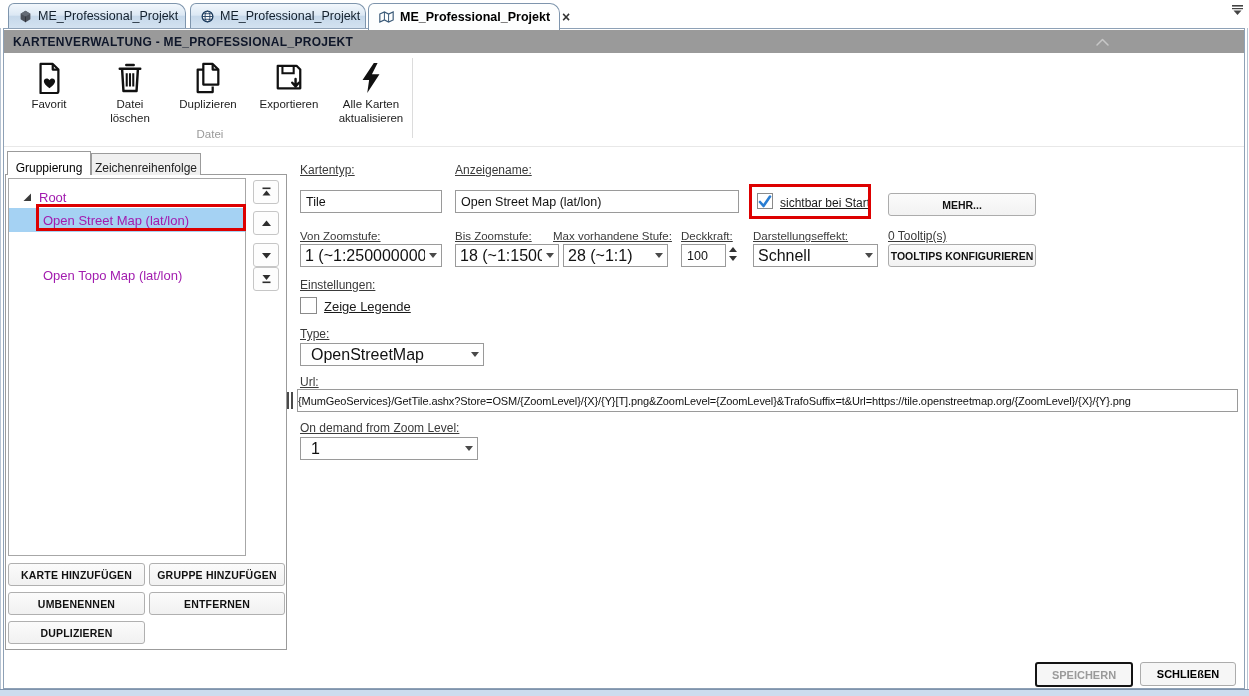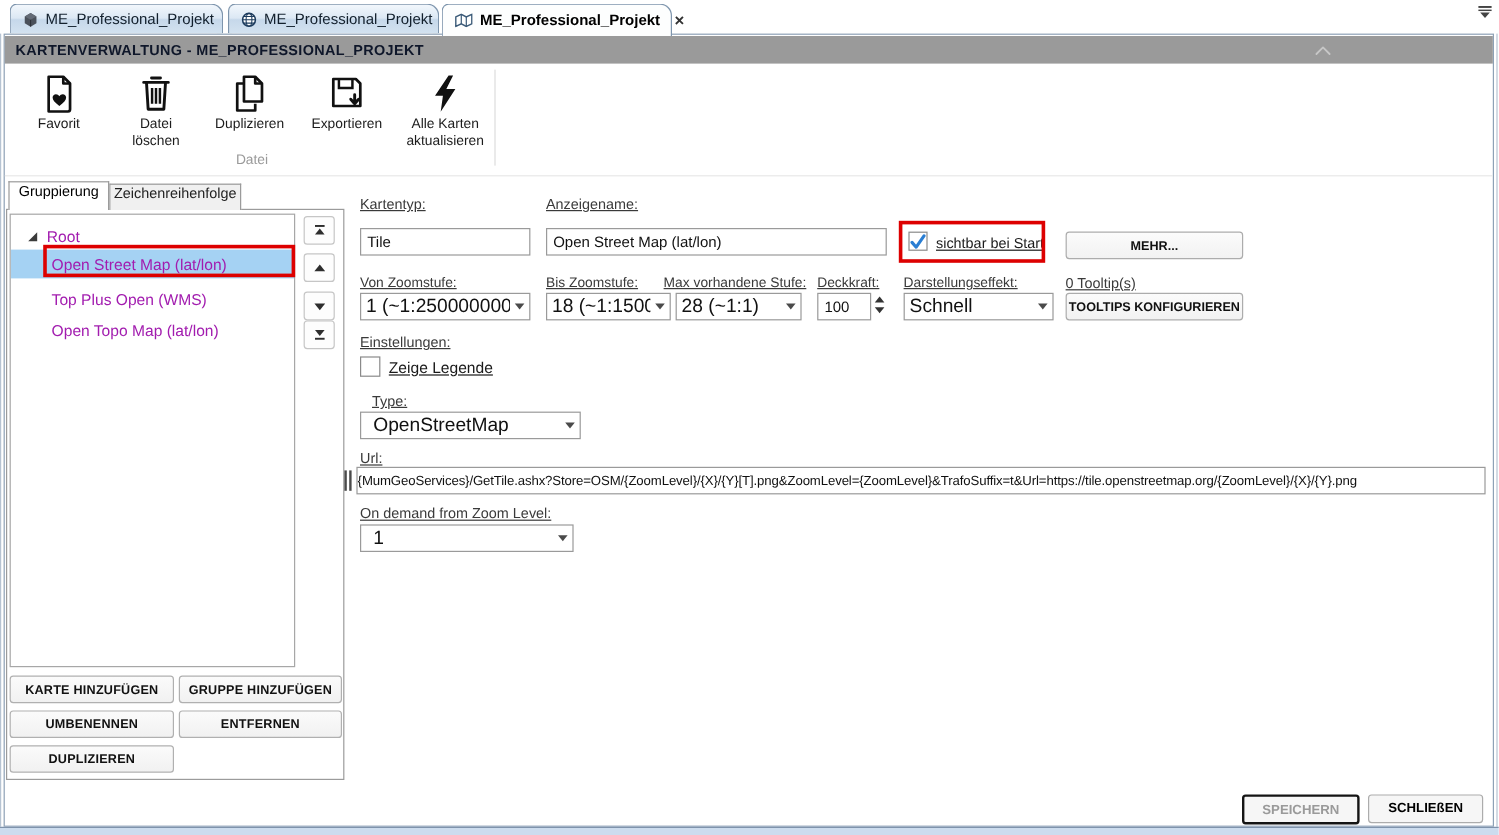--- a/index.html
+++ b/index.html
@@ -30,21 +30,21 @@
   
   .tb-btn{position:absolute;top:58px;width:86px;height:82px;display:flex;flex-direction:column;align-items:center;cursor:default;}
   .tb-btn .ico{height:36px;display:flex;align-items:flex-end;justify-content:center;}
   .tb-btn .cap{margin-top:3px;font-size:11.5px;color:#1c1c1c;text-align:center;line-height:14px;white-space:pre-line;}
   #tb-group-label{left:8px;top:128px;width:404px;text-align:center;font-size:11.5px;color:#9a9a9a;}
   #tb-divider{left:412px;top:58px;width:1px;height:80px;background:#dcdcdc;}
   #ribbon-bottom{left:4px;top:146px;width:1240px;height:1px;background:#e8e8e8;}
 
   
   #groupbox{left:5px;top:174px;width:282px;height:476px;border:1px solid #9b9b9b;box-sizing:border-box;background:#fff;}
-  .side-tab{position:absolute;box-sizing:border-box;font-size:12px;display:flex;align-items:flex-start;justify-content:center;cursor:default;}
+  .side-tab{position:absolute;box-sizing:border-box;font-size:12px;display:flex;align-items:flex-end;justify-content:center;cursor:default;}
   #side-tab-grp{left:7px;top:151px;width:84px;height:24px;background:#fff;border:1px solid #9b9b9b;border-bottom:none;z-index:3;color:#000;}
   #side-tab-zei{left:91px;top:153px;width:110px;height:22px;background:#f0f0f0;border:1px solid #9b9b9b;border-bottom:none;color:#222;}
   #tree{left:8px;top:178px;width:238px;height:378px;border:1px solid #a7a7a7;box-sizing:border-box;background:#fff;overflow:hidden;}
   .tree-row{position:absolute;left:0;width:100%;height:24px;display:flex;align-items:center;font-size:13px;color:#a21caf;cursor:default;}
   .tree-row.selected{background:#a5d2f3;}
   .redbox{position:absolute;border:3px solid #dd0000;box-sizing:border-box;pointer-events:none;z-index:8;}
   .order-btn{position:absolute;left:253px;width:26px;height:24px;box-sizing:border-box;border:1px solid #c6c6c6;border-radius:3px;
     background:#fdfdfd;display:flex;align-items:center;justify-content:center;cursor:default;}
   .panel-btn{position:absolute;height:23px;box-sizing:border-box;border:1px solid #b0b0b0;border-radius:3px;
     background:linear-gradient(#fbfbfb,#f1f1f1);display:flex;align-items:center;justify-content:center;
@@ -202,23 +202,20 @@
       <span style="margin-left:14px;margin-right:7px;">
         <svg width="9" height="9" viewBox="0 0 9 9">
             <polygon points="8,0.5 8,8 0.5,8" fill="#3b3b3b"></polygon>
           </svg>
       </span>
       <span>Root</span>
     </div>
     <div class="tree-row selected" style="top:29px;">
       <span style="margin-left:34px;">Open Street Map (lat/lon)</span>
     </div>
-    <div class="tree-row" style="top:58px;">
-      <span style="margin-left:34px;">Top Plus Open (WMS)</span>
-    </div>
     <div class="tree-row" style="top:84px;">
       <span style="margin-left:34px;">Open Topo Map (lat/lon)</span>
     </div>
   </div>
 
   <div class="redbox" style="left:36px;top:204px;width:210px;height:27px;"></div>
 
   <div class="order-btn" style="top:180px;">
     <span>
         <svg width="11" height="10" viewBox="0 0 11 10">
@@ -318,21 +315,21 @@
     <span class="dd-arrow"></span>
   </div>
   <div class="form-btn" style="left:888px;top:244px;width:148px;">
     <span>TOOLTIPS KONFIGURIEREN</span>
   </div>
 
   <div class="lbl" style="left:300px;top:278px;">Einstellungen:</div>
   <div class="cbox" style="left:300px;top:297px;width:17px;height:17px;"></div>
   <div class="lbl" style="left:324px;top:299px;font-size:13px;color:#1a1a1a;">Zeige Legende</div>
 
-  <div class="lbl" style="left:310px;top:327px;">Type:</div>
+  <div class="lbl" style="left:300px;top:327px;">Type:</div>
   <div class="tselect" style="left:300px;top:343px;width:184px;">
     <span class="val" style="padding-left:6px;">OpenStreetMap</span>
     <span class="dd-arrow"></span>
   </div>
 
   <div class="lbl" style="left:300px;top:375px;">Url:</div>
   <div class="abs" id="url-grip">
       <div></div>
       <div></div>
     </div>

